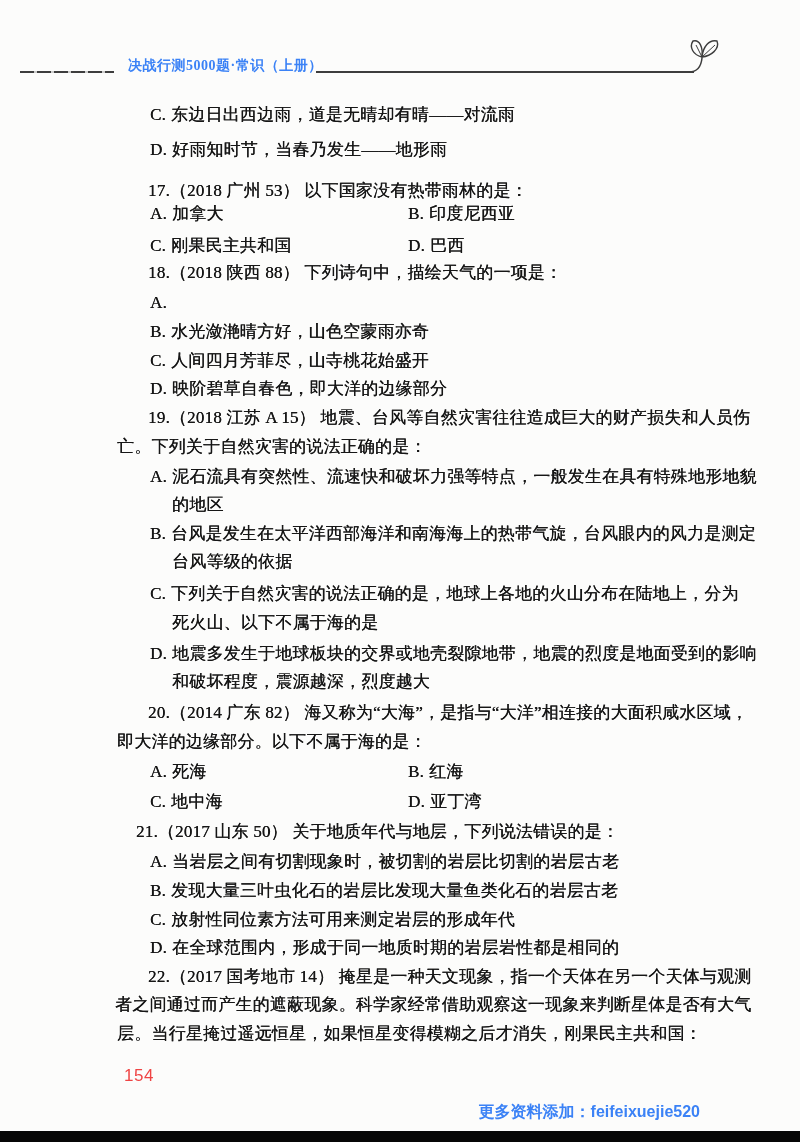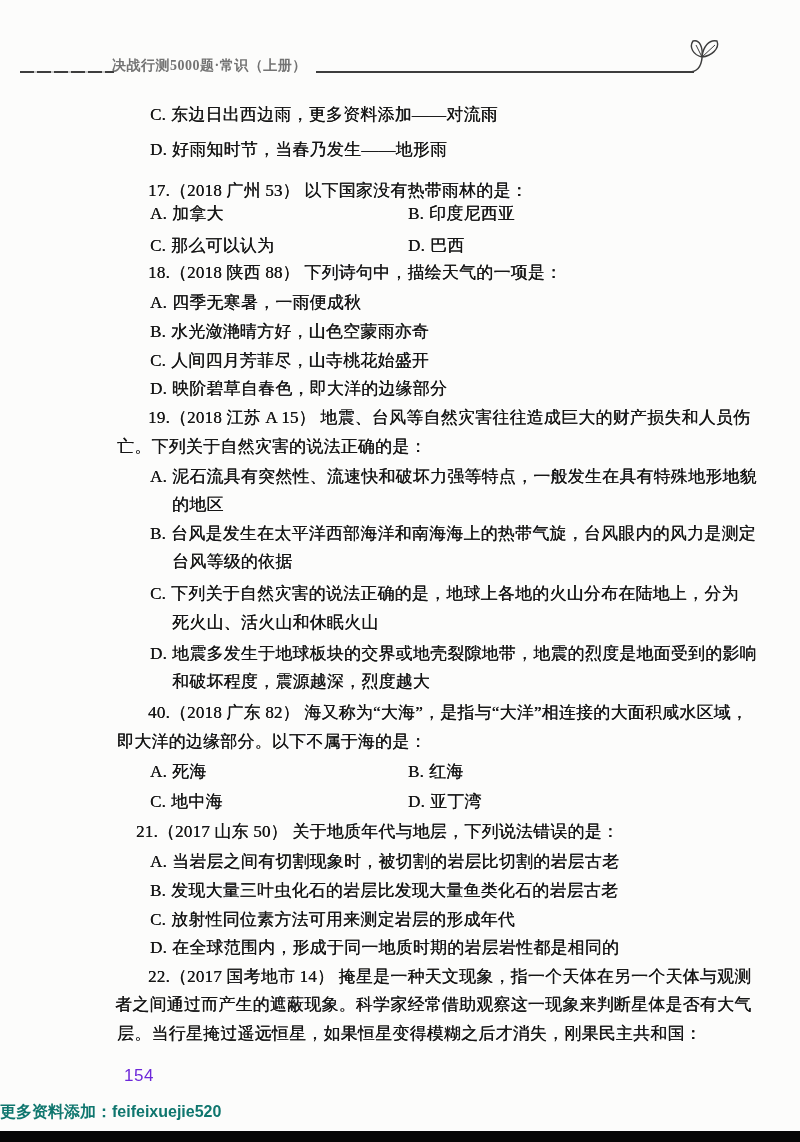--- a/index.html
+++ b/index.html
@@ -21,52 +21,52 @@
     line-height: 22px;
     white-space: nowrap;
     color: #161616;
     text-shadow: 0.3px 0 0 currentColor; 
     letter-spacing: 0.2px;
   }
   .opt { display: flex; }
   .opt .lbl { margin-right: 5px; }
   .hdr-title {
     position: absolute;
-    top: 57px; left: 112px;
+    top: 57px; left: 128px;
     font-size: 14px; font-weight: 700;
     letter-spacing: 0.5px;
-    color: #737373;
+    color: #3b82f6;
     white-space: nowrap;
   }
   .rule {
     position: absolute;
     height: 2px;
     background: #3d3d3d;
   }
   .rule-left {
     top: 71px; left: 20px; width: 94px;
     background: repeating-linear-gradient(90deg, #3d3d3d 0 14px, rgba(61,61,61,0.25) 14px 17px);
   }
   .rule-right { top: 71px; left: 316px; width: 378px; height: 1.6px; }
   .sprout { position: absolute; left: 688px; top: 38px; }
   .pagenum {
     position: absolute;
     top: 1066px; left: 124px;
     font-size: 17px;
     font-family: "Liberation Sans", sans-serif;
-    color: #6d28d9;
+    color: #ef4444;
     letter-spacing: 0.5px;
   }
   .promo {
     position: absolute;
     top: 1102px; left: 0; width: 700px;
-    text-align: left;
+    text-align: right;
     font-size: 16px; font-weight: 700;
     font-family: "Liberation Sans", sans-serif;
-    color: #0f766e;
+    color: #3b82f6;
     white-space: nowrap;
   }
   .bottom-bar {
     position: absolute;
     left: 0; top: 1131px;
     width: 800px; height: 11px;
     background: #070707;
   }
 </style>
 </head>
@@ -82,53 +82,52 @@
       <path d="M1 34 C 8 34, 13 30, 14 20" fill="none" stroke="#3d3d3d" stroke-width="1.5"></path>
       <path d="M14 19 C 5 17, 1 9, 5 3 C 12 1, 15 10, 14 19 Z" fill="#fcfcfb" stroke="#3d3d3d" stroke-width="1.4"></path>
       <path d="M14 19 C 15 9, 21 1, 29 3 C 32 11, 23 18, 14 19 Z" fill="#fcfcfb" stroke="#3d3d3d" stroke-width="1.4"></path>
       <path d="M14 19 L 8 7 M14 19 L 27 7" fill="none" stroke="#3d3d3d" stroke-width="1"></path>
     </svg>
   </header>
 
   <section>
     <div class="ln opt" style="top:104px;left:150px">
       <span class="lbl">C.</span>
-      <span>东边日出西边雨，更多资料添加——对流雨</span>
+      <span>东边日出西边雨，道是无晴却有晴——对流雨</span>
     </div>
     <div class="ln opt" style="top:139px;left:150px">
       <span class="lbl">D.</span>
       <span>好雨知时节，当春乃发生——地形雨</span>
     </div>
   </section>
 
   <section>
     <div class="ln" style="top:180px;left:148px">17.（2018 广州 53） 以下国家没有热带雨林的是：</div>
     <div class="ln opt" style="top:203px;left:150px">
       <span class="lbl">A.</span>
       <span>加拿大</span>
     </div>
     <div class="ln opt" style="top:203px;left:408px">
       <span class="lbl">B.</span>
       <span>印度尼西亚</span>
     </div>
     <div class="ln opt" style="top:235px;left:150px">
       <span class="lbl">C.</span>
-      <span>那么可以认为</span>
+      <span>刚果民主共和国</span>
     </div>
     <div class="ln opt" style="top:235px;left:408px">
       <span class="lbl">D.</span>
       <span>巴西</span>
     </div>
   </section>
 
   <section>
     <div class="ln" style="top:262px;left:148px">18.（2018 陕西 88） 下列诗句中，描绘天气的一项是：</div>
     <div class="ln opt" style="top:292px;left:150px">
       <span class="lbl">A.</span>
-      <span>四季无寒暑，一雨便成秋</span>
     </div>
     <div class="ln opt" style="top:321px;left:150px">
       <span class="lbl">B.</span>
       <span>水光潋滟晴方好，山色空蒙雨亦奇</span>
     </div>
     <div class="ln opt" style="top:350px;left:150px">
       <span class="lbl">C.</span>
       <span>人间四月芳菲尽，山寺桃花始盛开</span>
     </div>
     <div class="ln opt" style="top:378px;left:150px">
@@ -147,30 +146,30 @@
     <div class="ln" style="top:494px;left:172px">的地区</div>
     <div class="ln opt" style="top:523px;left:150px">
       <span class="lbl">B.</span>
       <span>台风是发生在太平洋西部海洋和南海海上的热带气旋，台风眼内的风力是测定</span>
     </div>
     <div class="ln" style="top:551px;left:172px">台风等级的依据</div>
     <div class="ln opt" style="top:583px;left:150px">
       <span class="lbl">C.</span>
       <span>下列关于自然灾害的说法正确的是，地球上各地的火山分布在陆地上，分为</span>
     </div>
-    <div class="ln" style="top:612px;left:172px">死火山、活火山和休眠火山</div>
+    <div class="ln" style="top:612px;left:172px">死火山、以下不属于海的是</div>
     <div class="ln opt" style="top:643px;left:150px">
       <span class="lbl">D.</span>
       <span>地震多发生于地球板块的交界或地壳裂隙地带，地震的烈度是地面受到的影响</span>
     </div>
     <div class="ln" style="top:671px;left:172px">和破坏程度，震源越深，烈度越大</div>
   </section>
 
   <section>
-    <div class="ln" style="top:702px;left:148px">40.（2018 广东 82） 海又称为“大海”，是指与“大洋”相连接的大面积咸水区域，</div>
+    <div class="ln" style="top:702px;left:148px">20.（2014 广东 82） 海又称为“大海”，是指与“大洋”相连接的大面积咸水区域，</div>
     <div class="ln" style="top:731px;left:117px">即大洋的边缘部分。以下不属于海的是：</div>
     <div class="ln opt" style="top:761px;left:150px">
       <span class="lbl">A.</span>
       <span>死海</span>
     </div>
     <div class="ln opt" style="top:761px;left:408px">
       <span class="lbl">B.</span>
       <span>红海</span>
     </div>
     <div class="ln opt" style="top:791px;left:150px">

